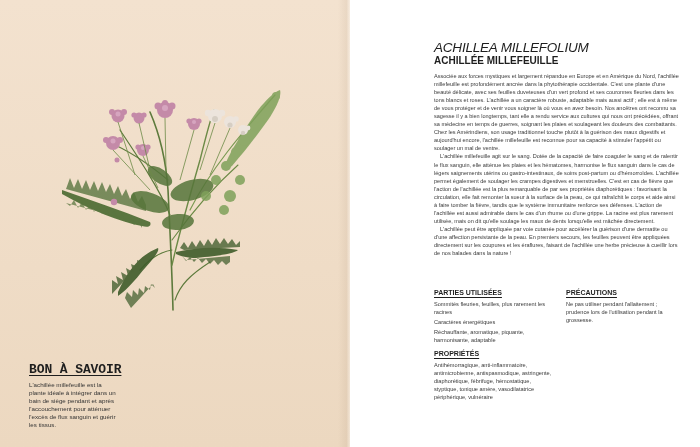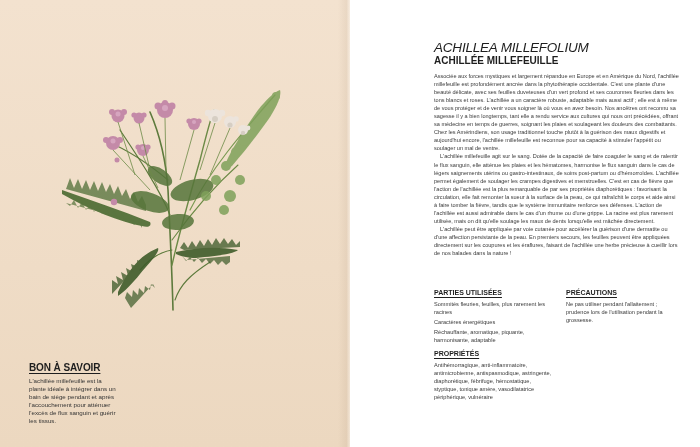--- a/index.html
+++ b/index.html
@@ -14,22 +14,22 @@
       background: linear-gradient(180deg, #f3e2cf 0%, #efdcc6 60%, #ecd8c0 100%);
     }
     .gutter-shade {
       position: absolute; right: 0; top: 0; width: 12px; height: 100%;
       background: linear-gradient(90deg, rgba(0,0,0,0) 0%, rgba(120,90,60,0.08) 70%, rgba(255,255,255,0.35) 100%);
     }
     .plant { position: absolute; left: 0; top: 0; width: 350px; height: 350px; }
 
     .tip-box { position: absolute; left: 29px; top: 362px; width: 90px; }
     .tip-title {
-      font-family: Liberation Sans, sans-serif; font-weight: bold;
-      font-size: 10px; letter-spacing: -0.1px; color: #1e1e1e;
+      font-family: Liberation Mono, monospace; font-weight: bold;
+      font-size: 13px; letter-spacing: -0.1px; color: #1e1e1e;
       text-decoration: underline; text-underline-offset: 2px; margin-bottom: 4px;
       white-space: nowrap;
     }
     .tip-text {
       font-family: "Liberation Sans", sans-serif; font-size: 6.2px; line-height: 8.0px;
       color: #333;
     }
 
     
     .right-page { position: absolute; left: 370px; top: 0; width: 350px; height: 447px; background: #ffffff; }

